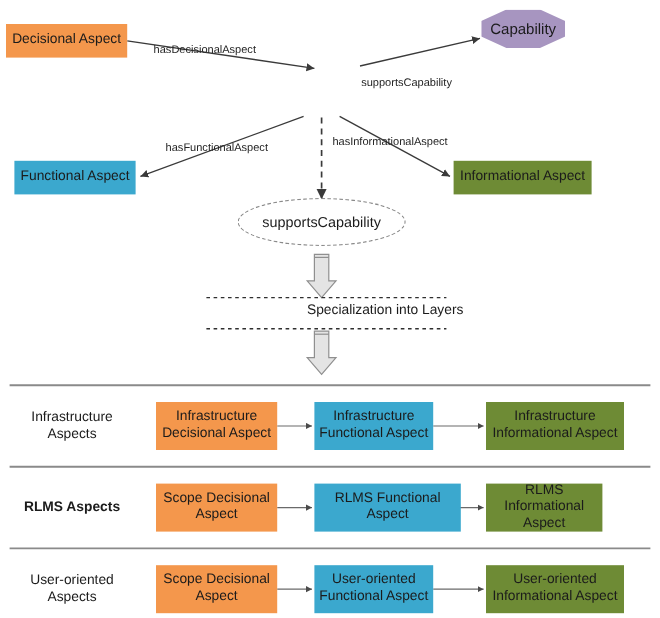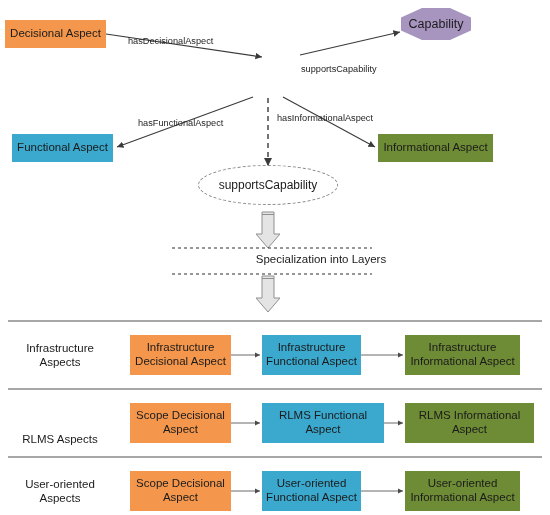--- a/index.html
+++ b/index.html
@@ -185,39 +185,39 @@
     </div>
   </div>
 
   <div class="node rect-node green" style="left:405px; top:335px; width:115px; height:40px;">
     <div class="cell-text">
       <div>Infrastructure</div>
       <div>Informational Aspect</div>
     </div>
   </div>
 
-  <div class="row-label" style="left:5px; top:432px; width:110px;">
+  <div class="row-label" style="left:5px; top:416px; width:110px;font-weight:bold;">
     <div>RLMS Aspects</div>
   </div>
 
   <div class="node rect-node orange" style="left:130px; top:403px; width:101px; height:40px;">
     <div class="cell-text">
       <div>Scope Decisional</div>
       <div>Aspect</div>
     </div>
   </div>
 
   <div class="node rect-node blue" style="left:262px; top:403px; width:122px; height:40px;">
     <div class="cell-text">
       <div>RLMS Functional</div>
       <div>Aspect</div>
     </div>
   </div>
 
-  <div class="node rect-node green" style="left:405px; top:403px; width:129px; height:40px;justify-content:center;">
+  <div class="node rect-node green" style="left:405px; top:403px; width:97px; height:40px;justify-content:center;">
     <div class="cell-text">
       <div>RLMS Informational</div>
       <div>Aspect</div>
     </div>
   </div>
 
   <div class="row-label" style="left:5px; top:477px; width:110px;">
     <div>User-oriented</div>
     <div>Aspects</div>
   </div>

